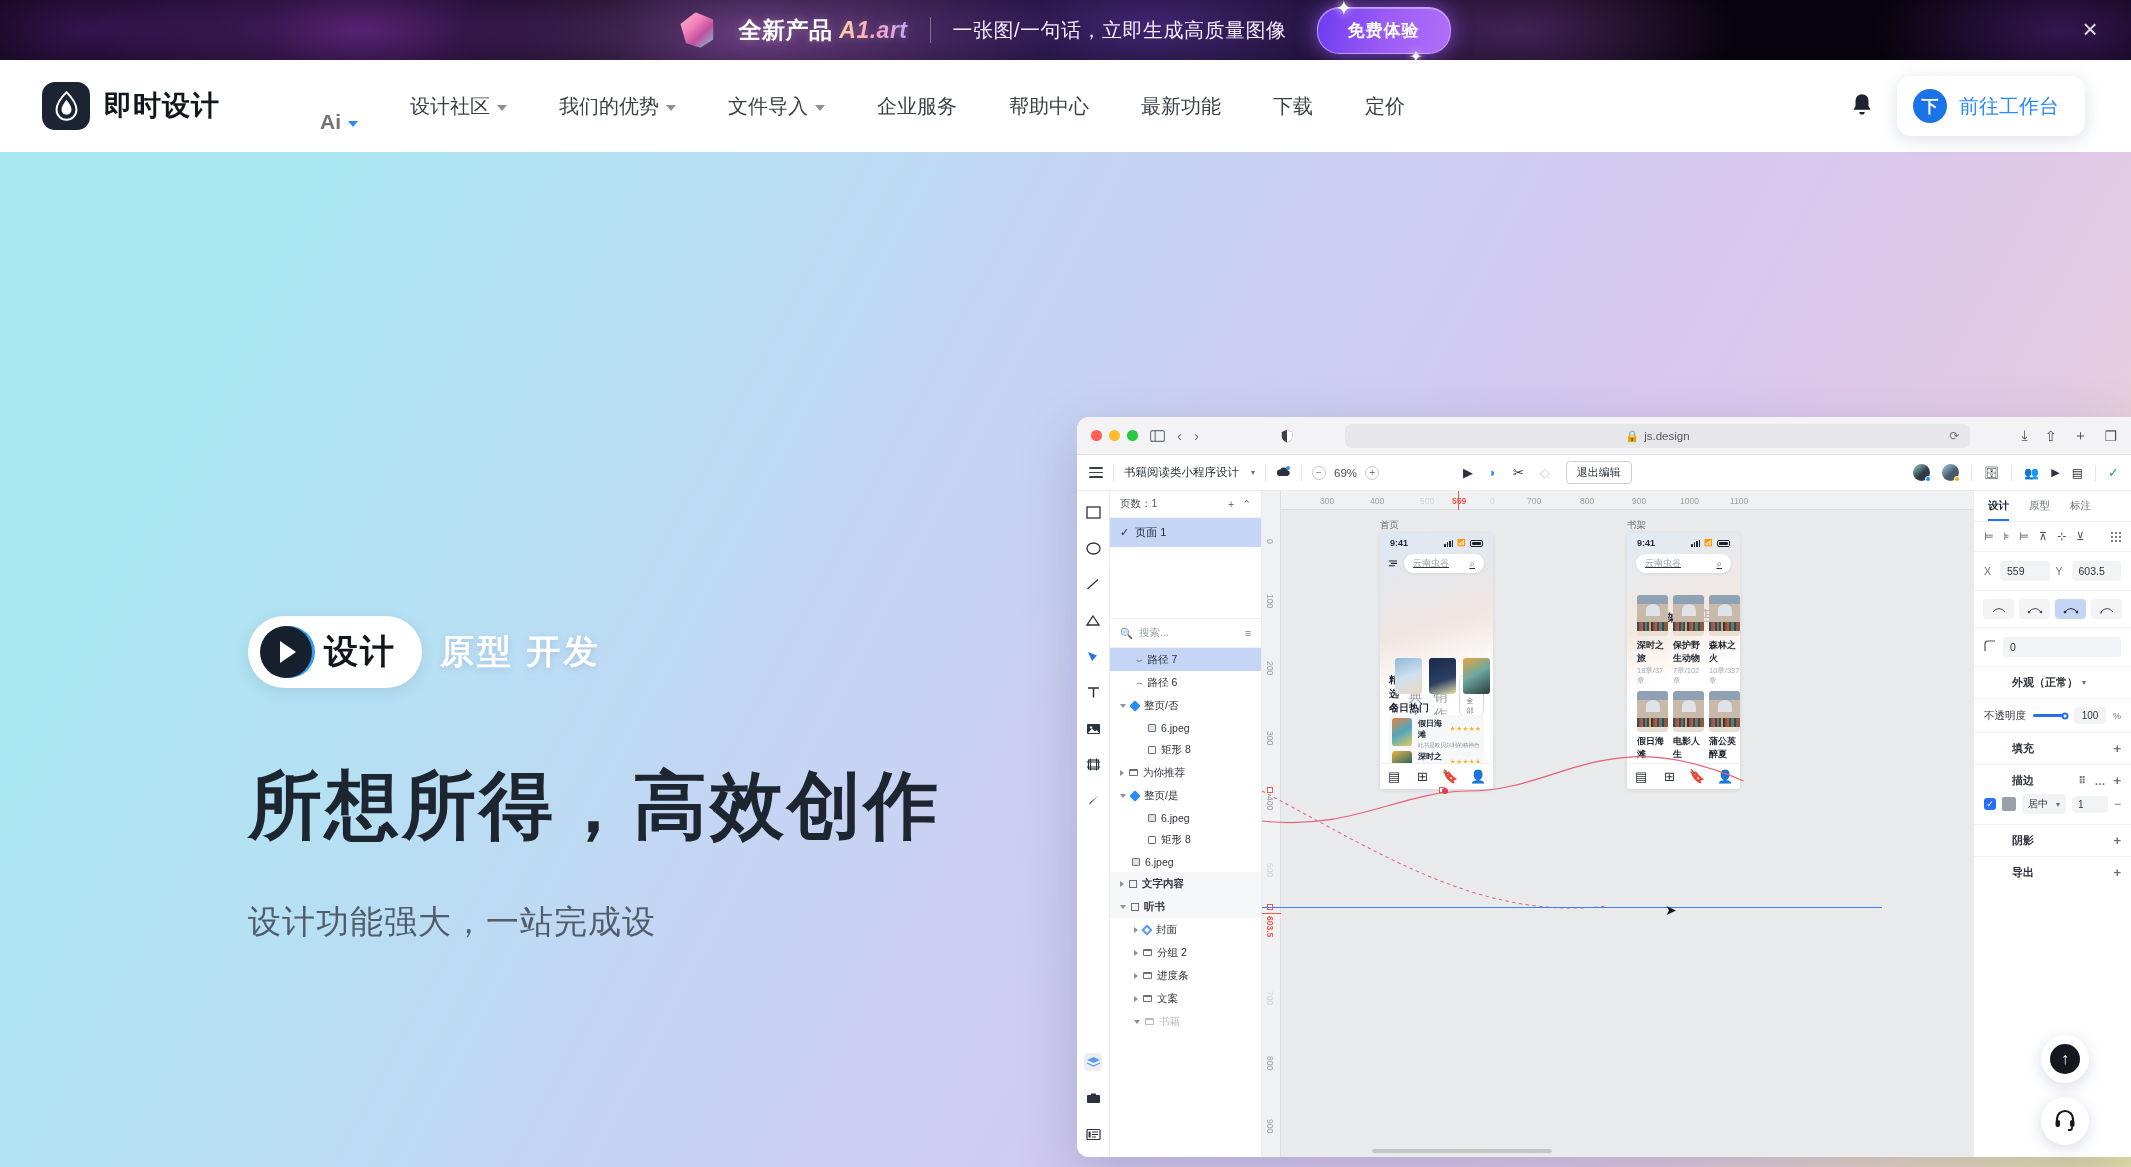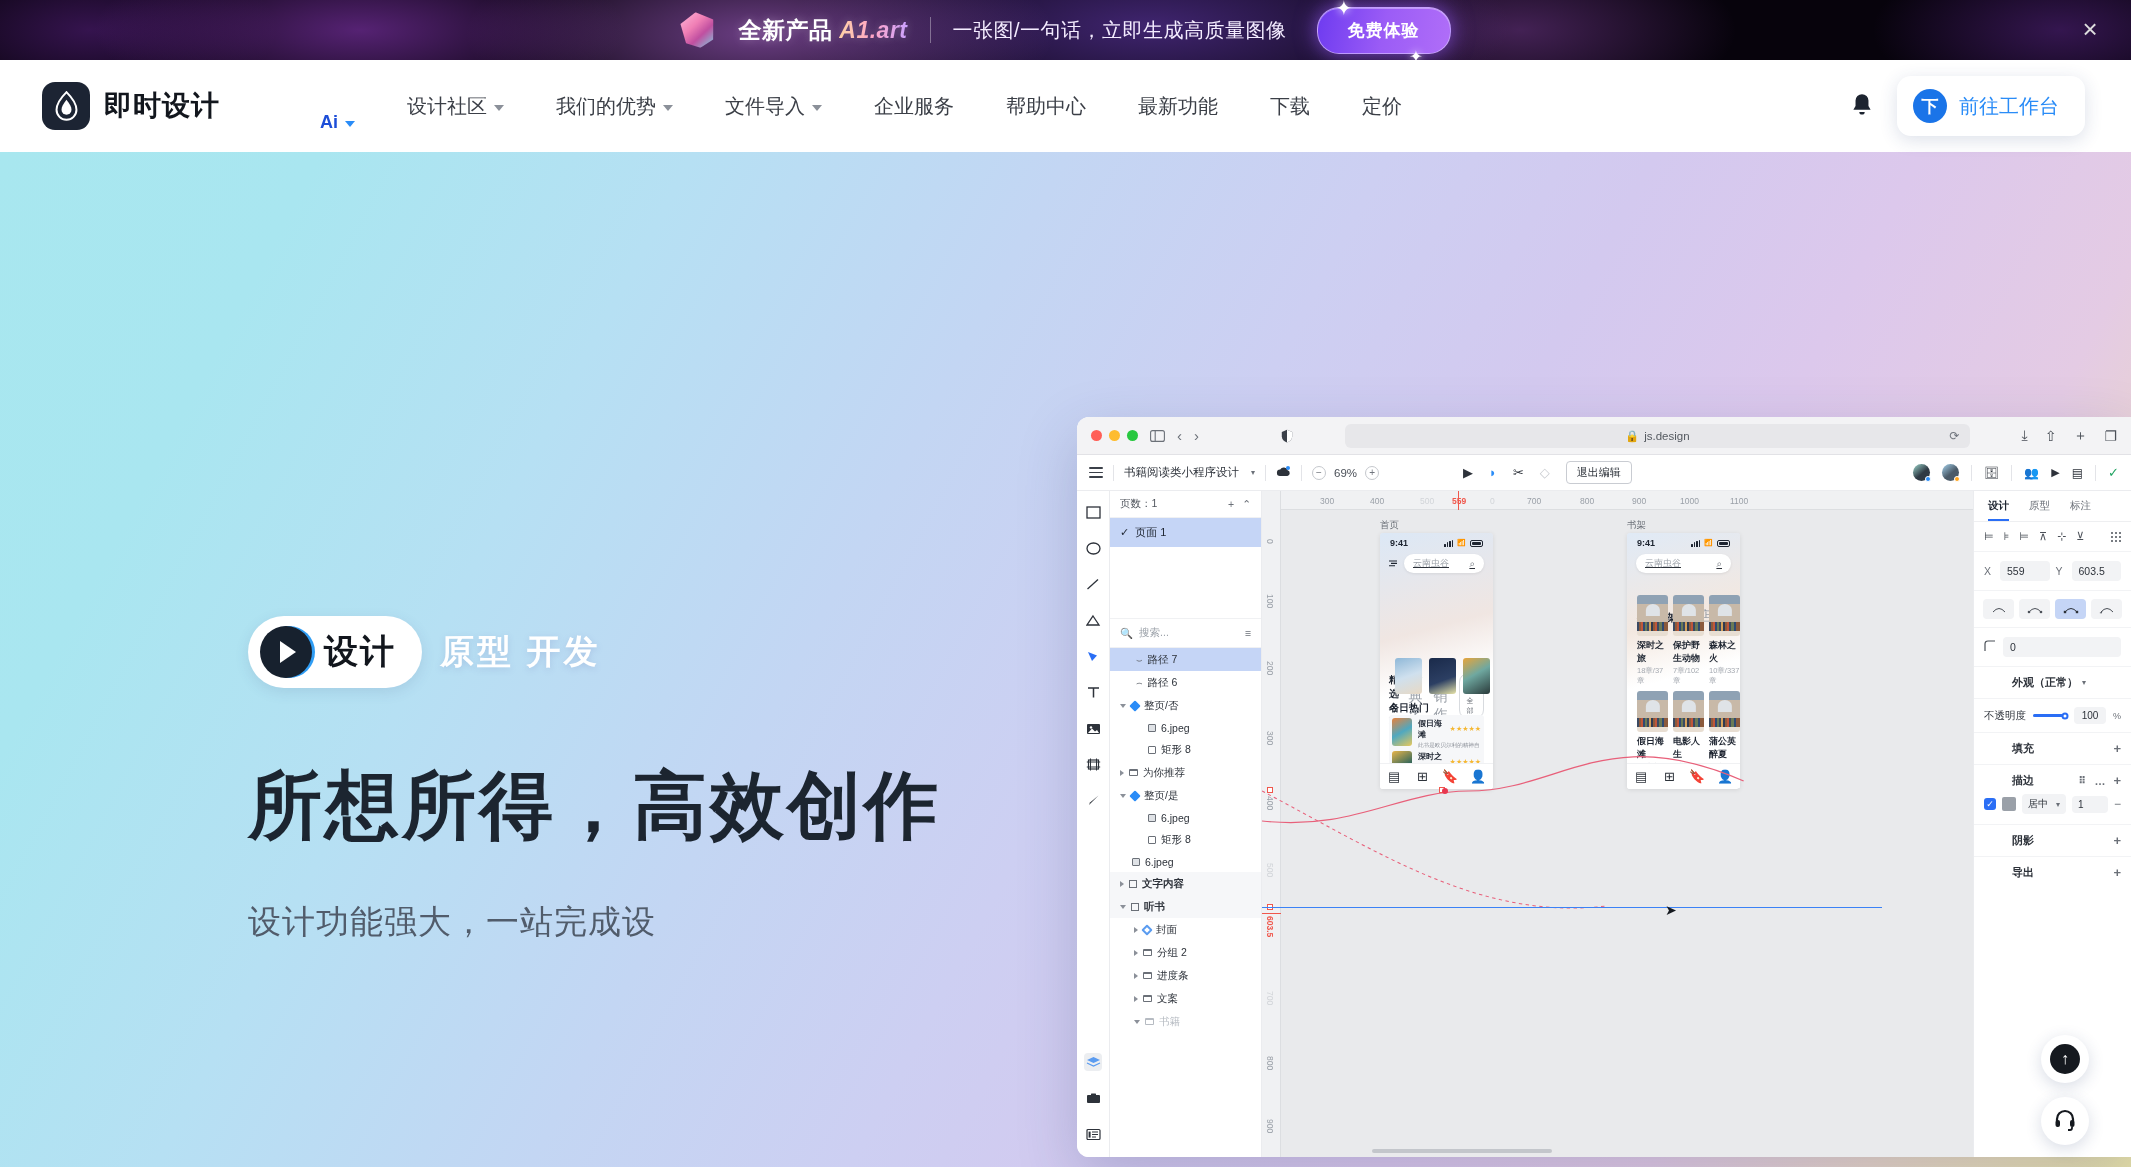--- a/index.html
+++ b/index.html
@@ -77,21 +77,21 @@
     display: flex; align-items: center; justify-content: center;
   }
   .logo-mark svg { width: 27px; height: 31px; }
   .logo-text { font-size: 28px; font-weight: bold; color: #12161d; letter-spacing: 1px; }
 
   .nav-menu { display: flex; align-items: center; margin-left: 74px; gap: 0; }
   .nav-item {
     display: flex; align-items: center; gap: 7px;
     font-size: 20px; color: #3b3f47; padding: 0 26px; cursor: pointer; white-space: nowrap;
   }
-  .nav-item.ai { color: #1d4ed8; font-weight: bold; font-size: 18px; margin-top: 32px; }
+  .nav-item.ai { color: #737373; font-weight: bold; font-size: 21px; margin-top: 32px; }
   .nav-item .chev {
     width: 0; height: 0; border-left: 5.5px solid transparent; border-right: 5.5px solid transparent;
     border-top: 6.5px solid #8b9099; margin-top: 3px;
   }
   .nav-item.ai .chev { border-top-color: #2a8cf7; }
 
   .nav-right { margin-left: auto; display: flex; align-items: center; gap: 22px; }
   .bell { width: 26px; height: 28px; cursor: pointer; }
   .workbench {
     display: flex; align-items: center; gap: 12px;

